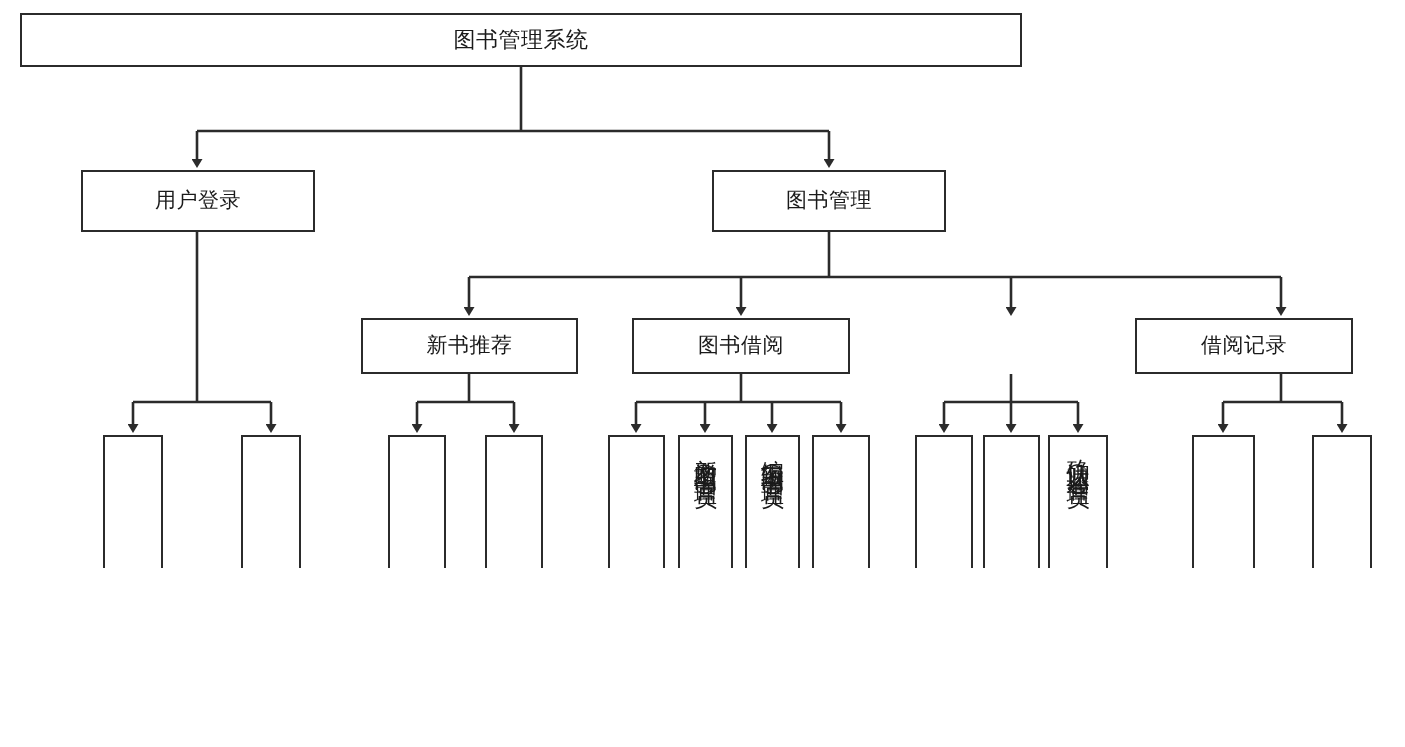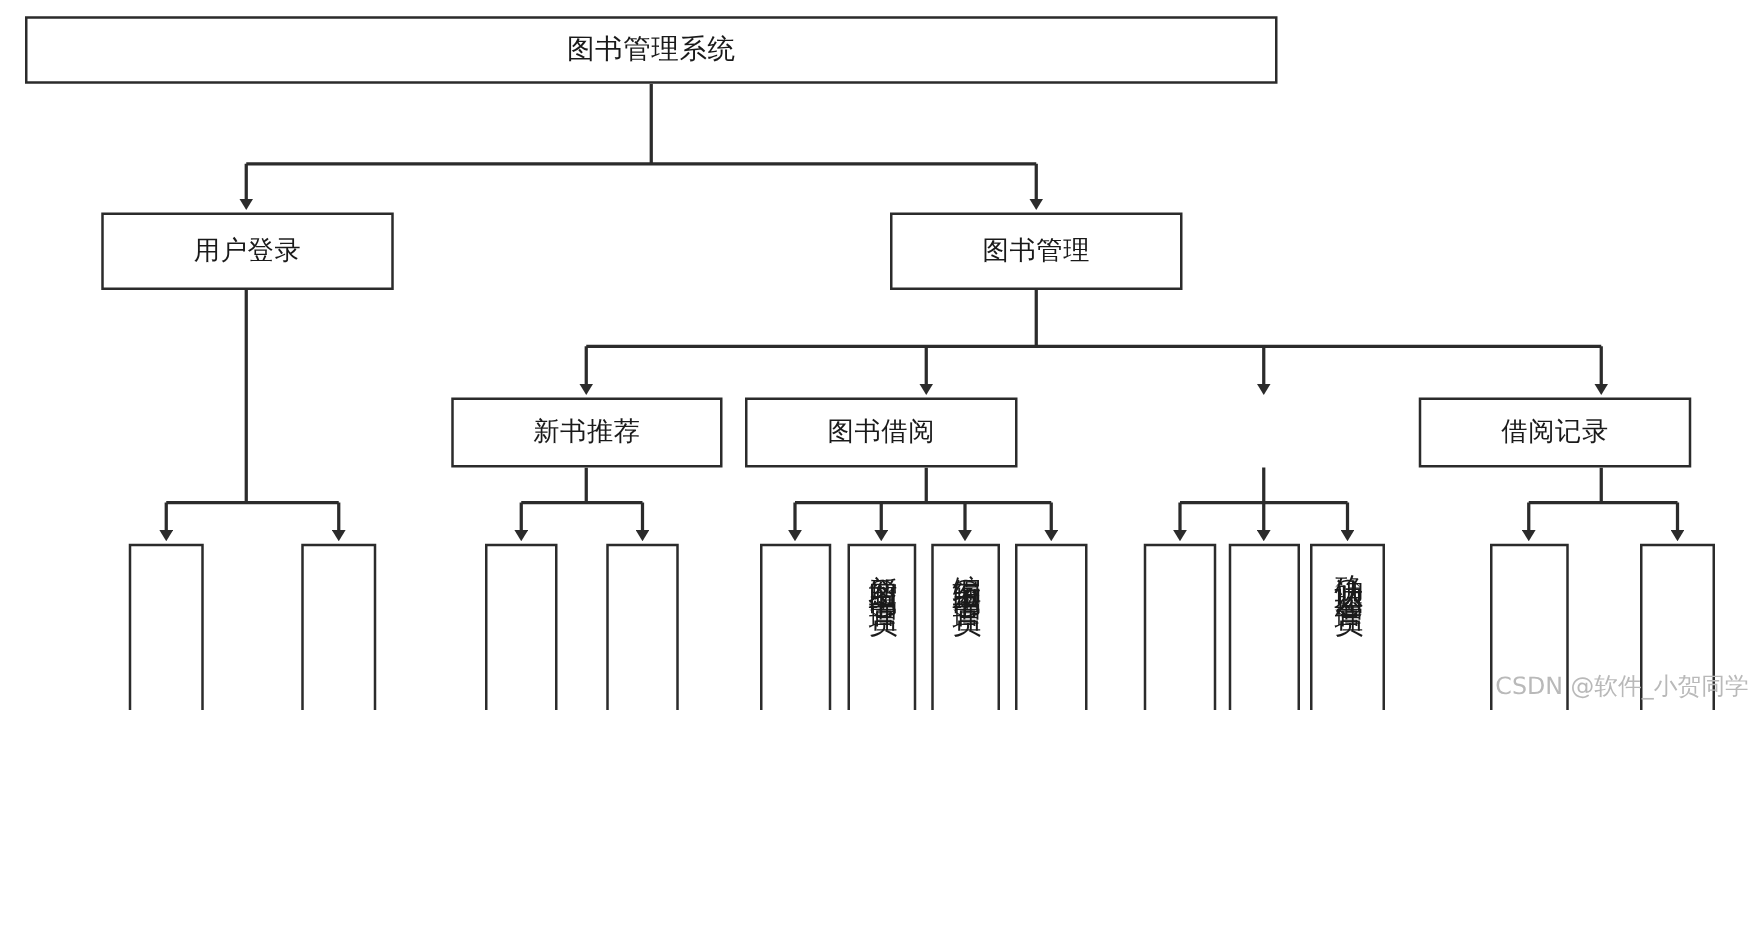--- a/index.html
+++ b/index.html
@@ -136,21 +136,21 @@
   <div class="node h" style="left:81px; top:170px; width:234px; height:62px;">
     <span class="label">用户登录</span>
   </div>
   <div class="node h" style="left:361px; top:318px; width:217px; height:56px;">
     <span class="label">新书推荐</span>
   </div>
 
   <div class="node h" style="left:712px; top:170px; width:234px; height:62px;">
     <span class="label">图书管理</span>
   </div>
-  <div class="node h" style="left:596px; top:318px; width:218px; height:56px;">
+  <div class="node h" style="left:632px; top:318px; width:218px; height:56px;">
     <span class="label">图书借阅</span>
   </div>
   <div class="node h" style="left:1135px; top:318px; width:218px; height:56px;">
     <span class="label">借阅记录</span>
   </div>
 
   <div class="node v mid" style="left:103px; top:435px; width:60px; height:298px;">
     <span class="label">用户登录</span>
   </div>
   <div class="node v mid" style="left:241px; top:435px; width:60px; height:298px;">
@@ -187,15 +187,14 @@
     <span class="label">确认归还（管理员）</span>
   </div>
 
   <div class="node v mid" style="left:1192px; top:435px; width:63px; height:298px;">
     <span class="label">新增借阅记录</span>
   </div>
   <div class="node v mid" style="left:1312px; top:435px; width:60px; height:298px;">
     <span class="label">查询借阅记录</span>
   </div>
 
-  <div class="watermark">CSDN @软件_小贺同学</div>
 
 </div>
 
 </body></html>

